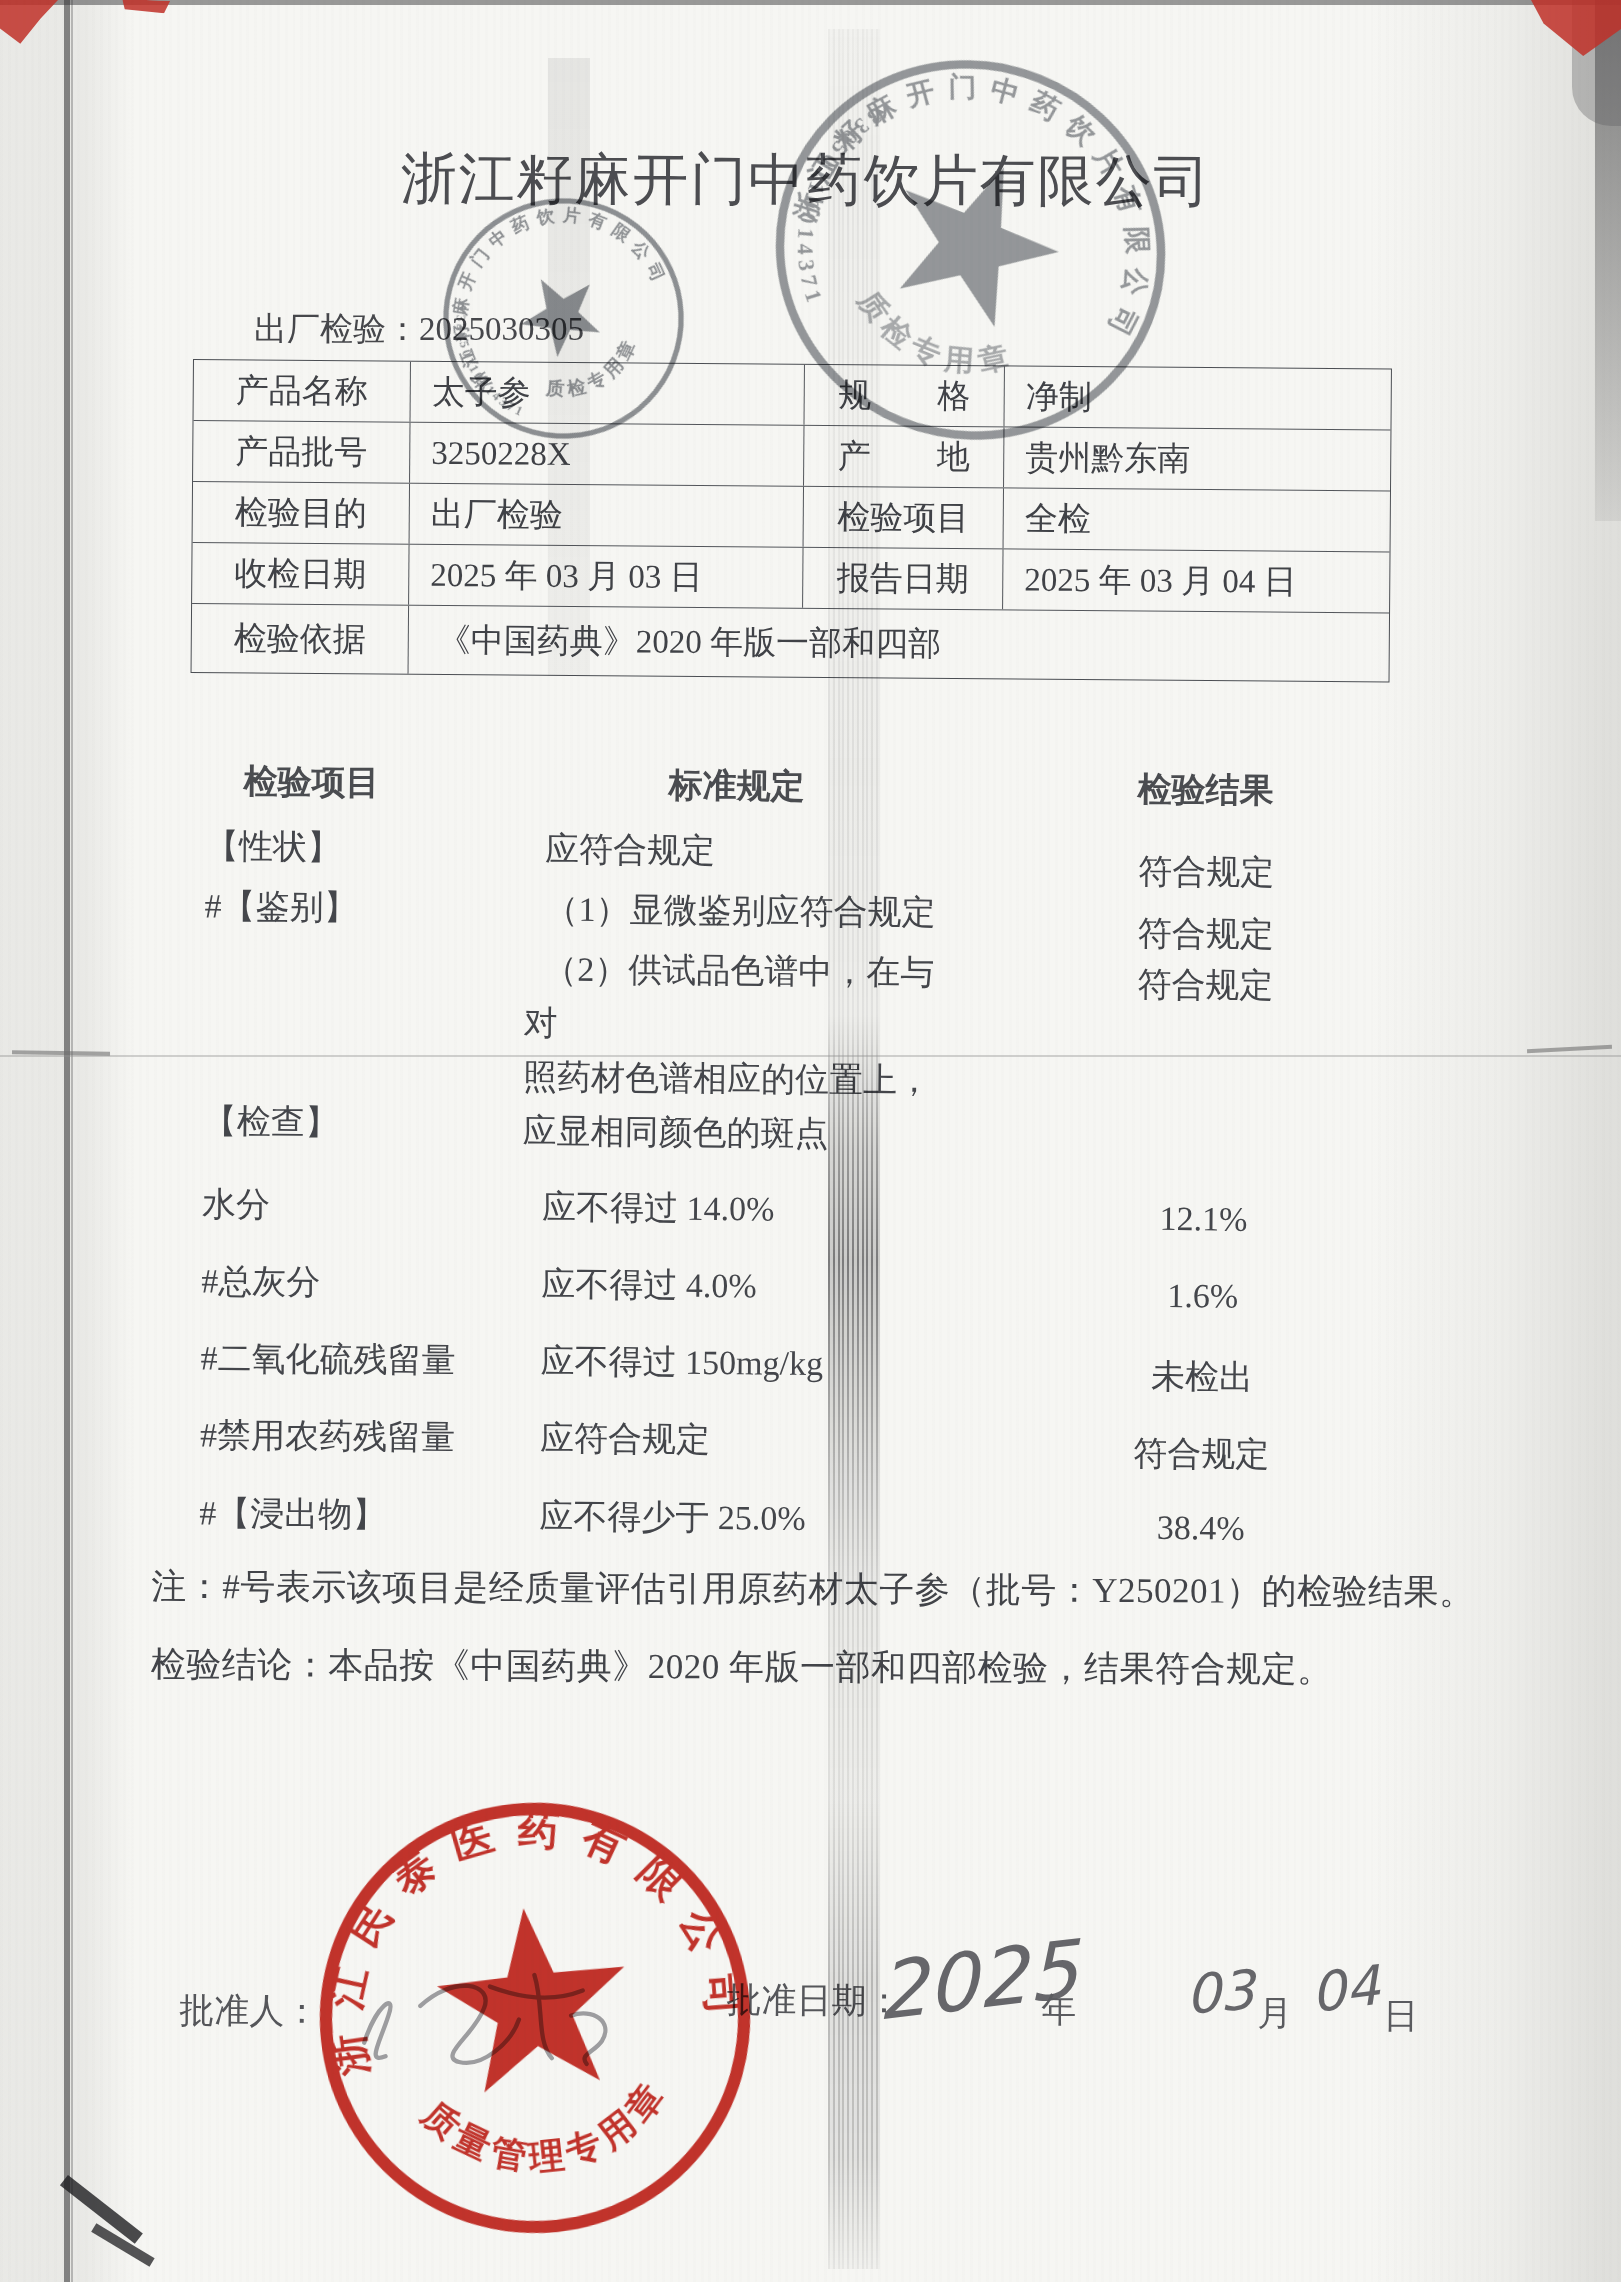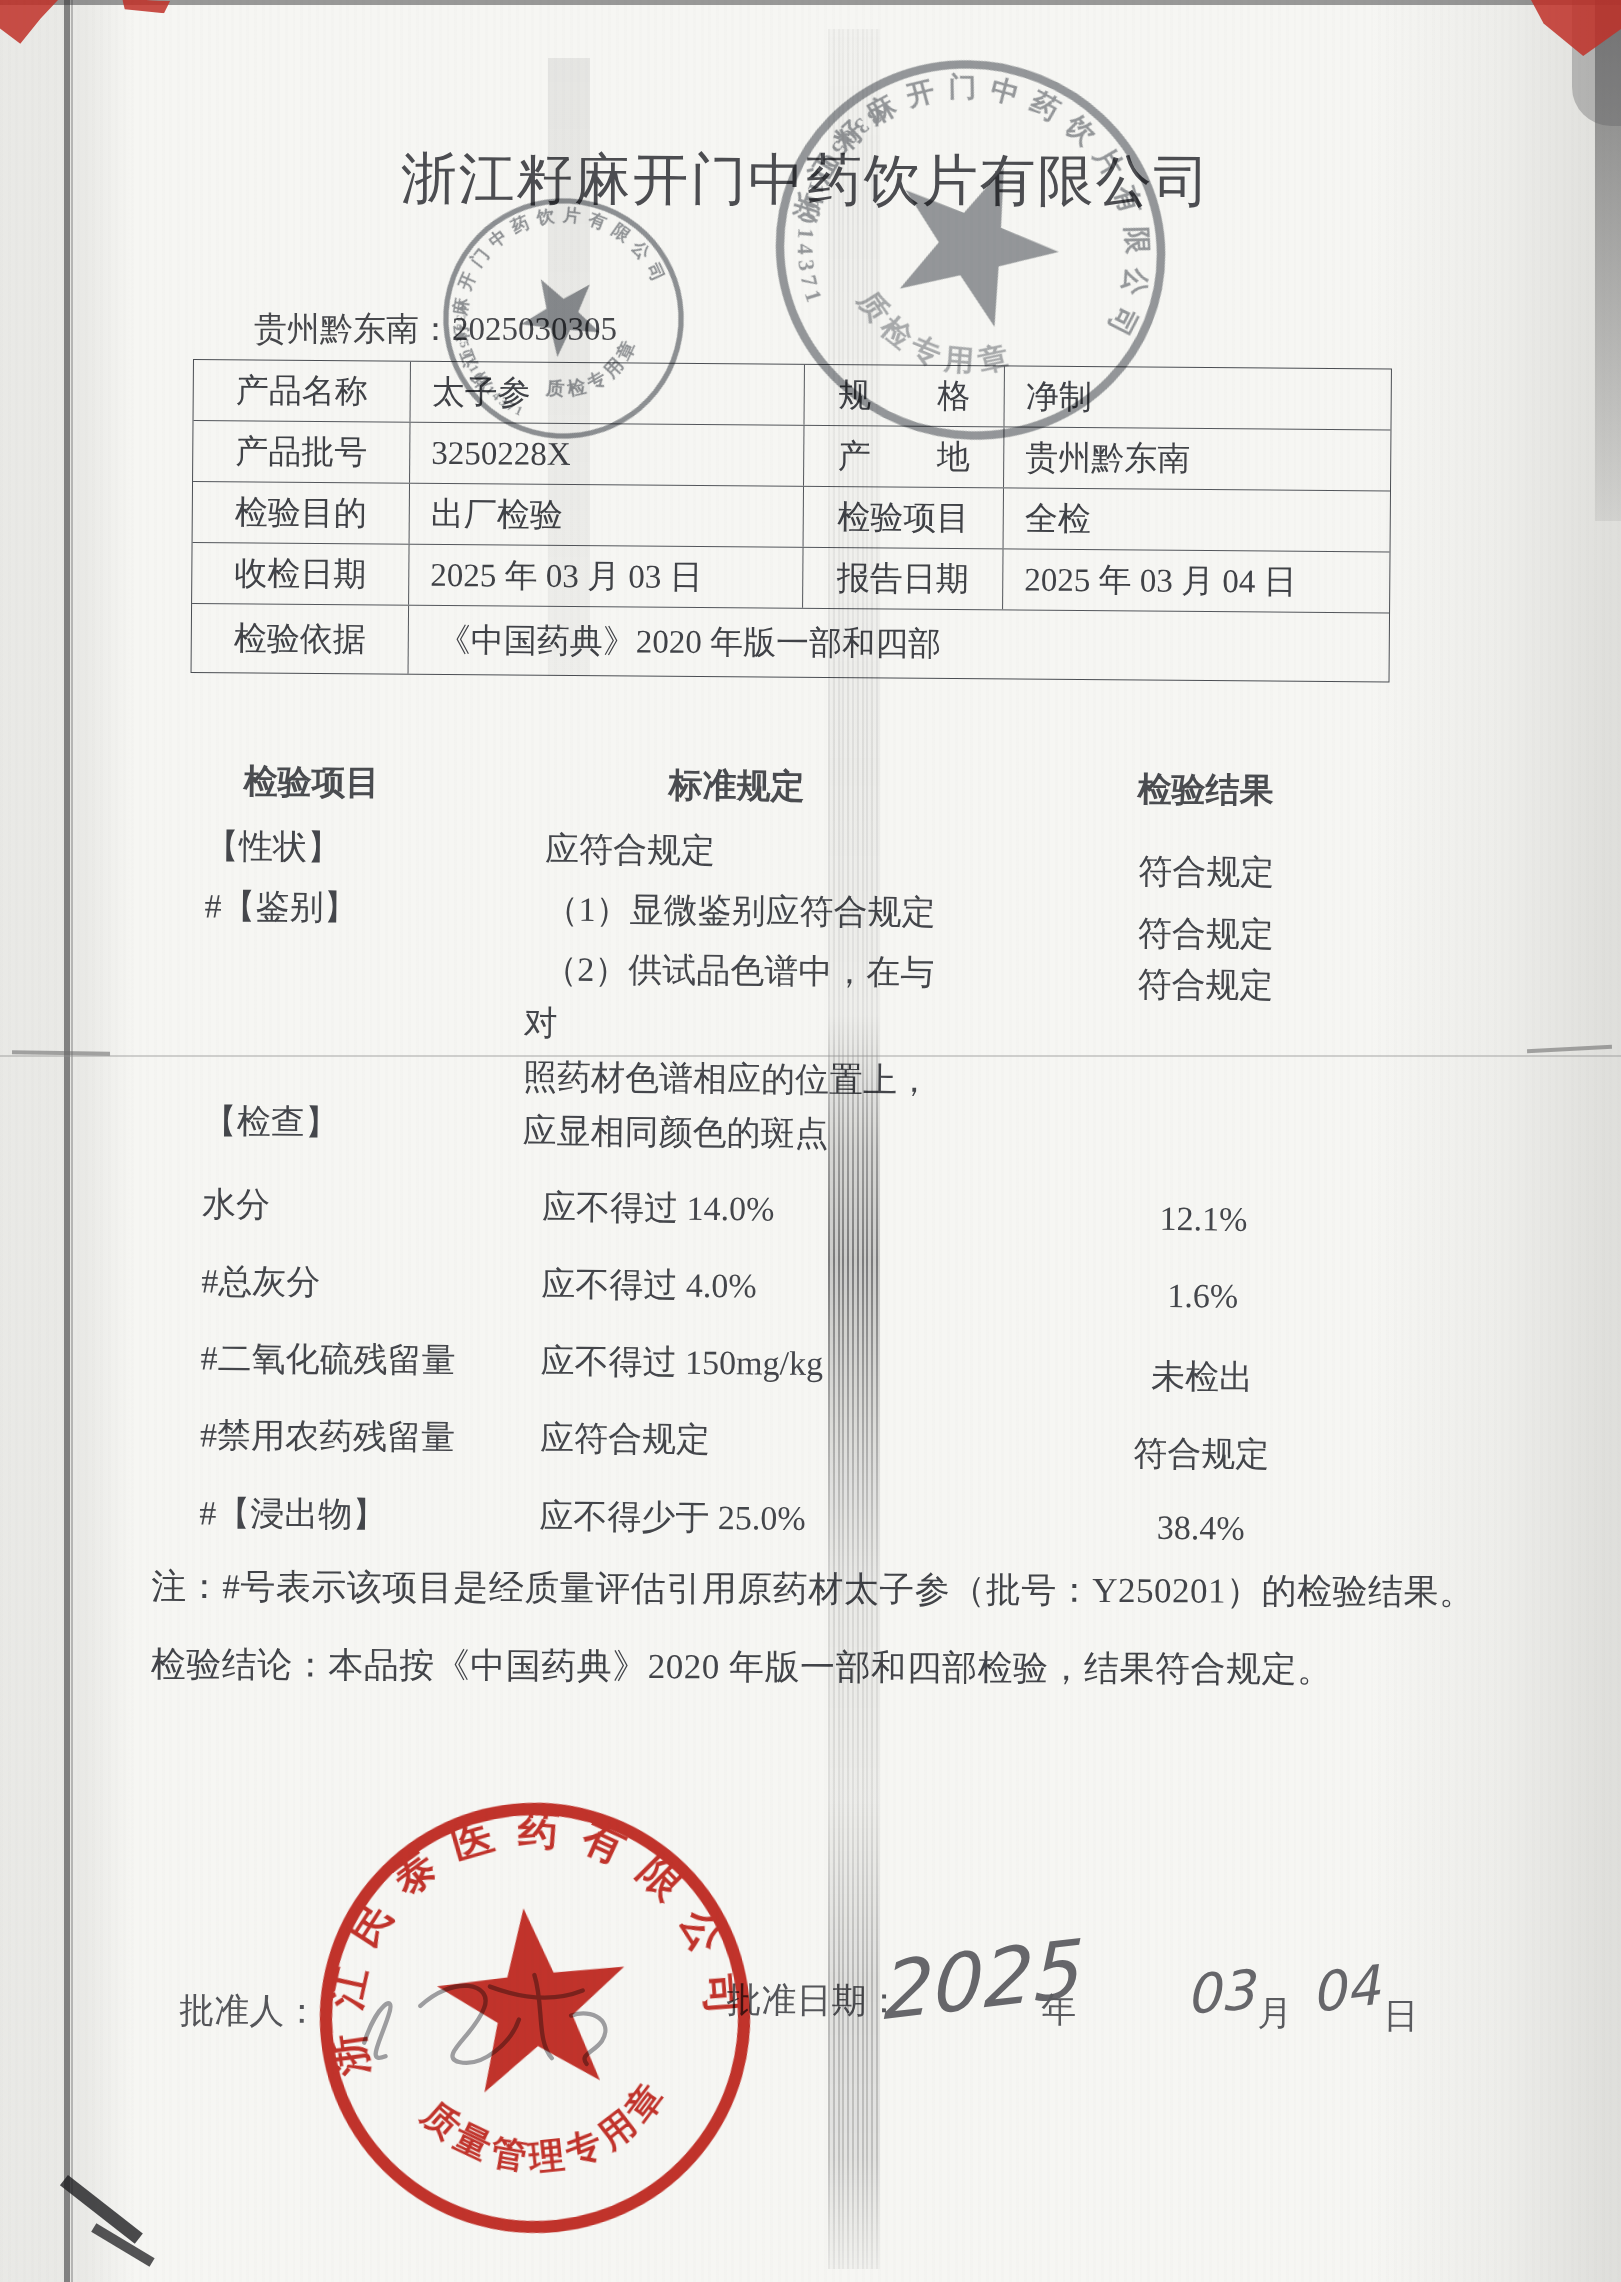--- a/index.html
+++ b/index.html
@@ -94,21 +94,21 @@
   .mark-bl2{left:89px; top:2240px; width:68px; height:9.7px; background:#1e1e20; opacity:.75; transform:rotate(31deg);}
   .sig-svg{left:343px; top:1946px; width:319px; height:145px; z-index:15;}
 </style>
 </head>
 <body>
 
 <div class="page">
 
   <div class="abs company-title">浙江籽麻开门中药饮片有限公司</div>
   <div class="abs report-no">
-    <span>贵州黔东南：</span><span>2025030305</span>
+    <span>出厂检验：</span><span>2025030305</span>
   </div>
 
   <div class="abs info-table">
     <div class="it-row">
       <div class="it-cell it-label">产品名称</div>
       <div class="it-cell it-val1">太子参</div>
       <div class="it-cell it-label2">规　　格</div>
       <div class="it-cell it-val2">净制</div>
     </div>
     <div class="it-row">

